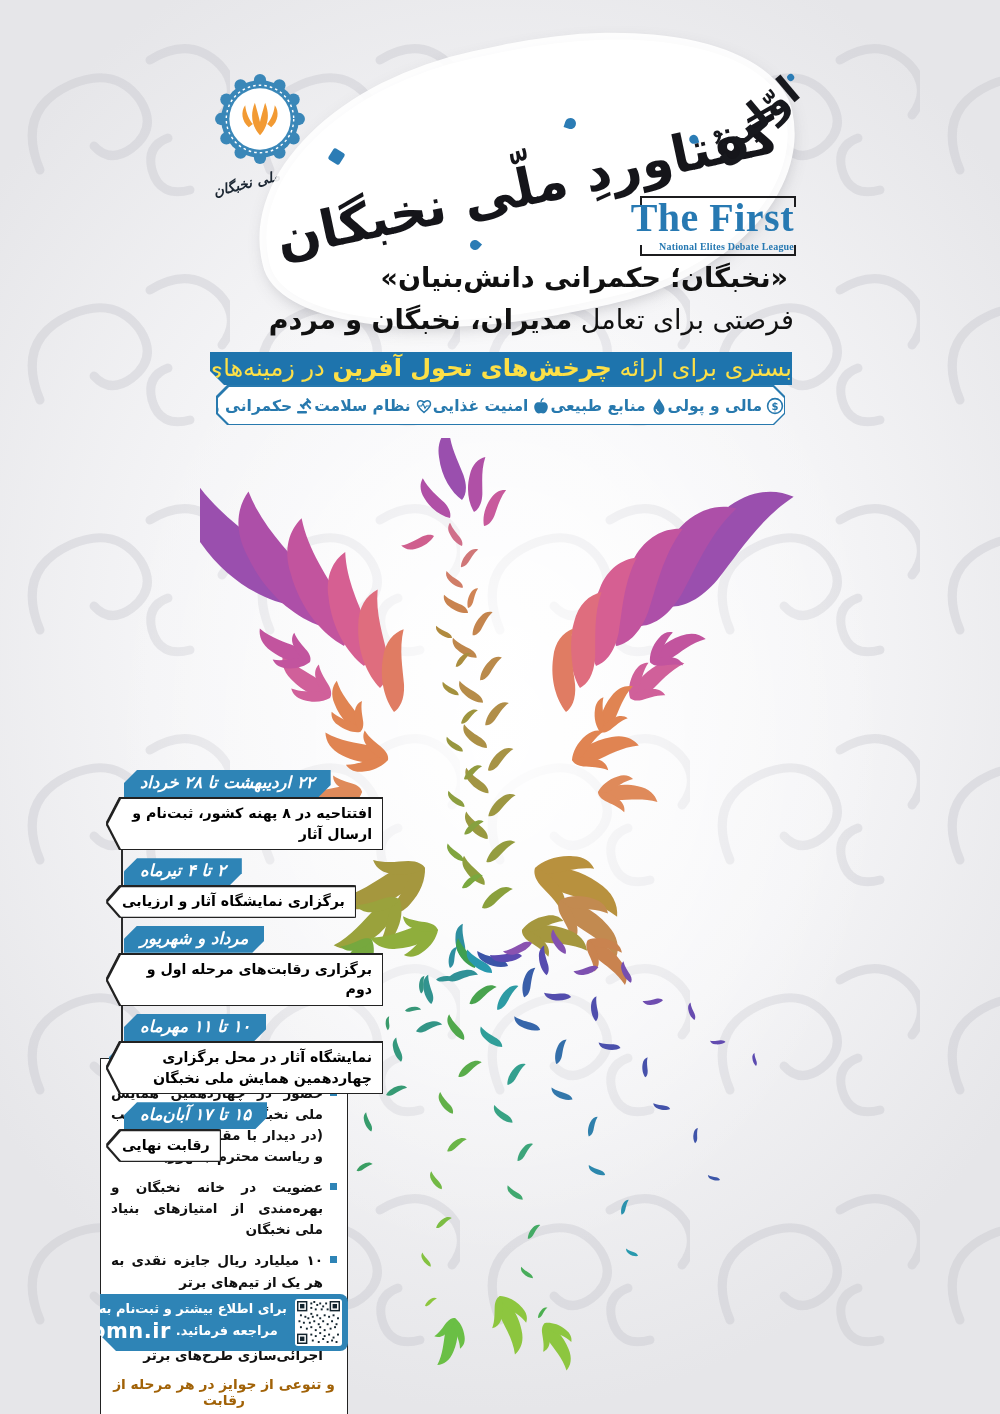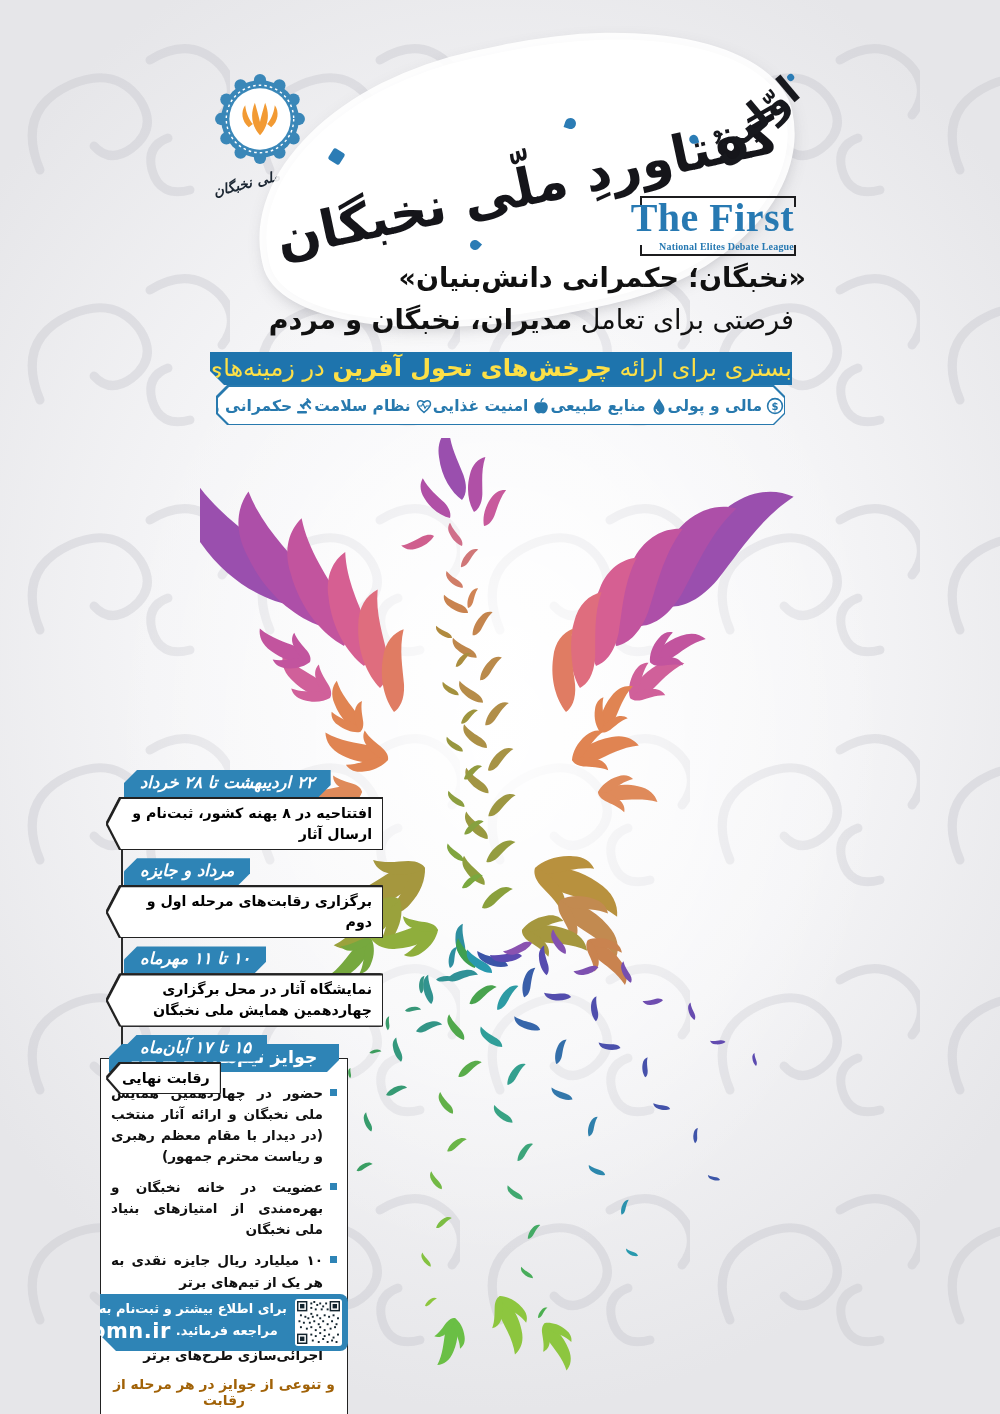--- a/index.html
+++ b/index.html
@@ -33,21 +33,21 @@
   .rule::before,.rule::after{content:"";position:absolute;width:2px;height:11px;background:#1c1c1e;}
   .rule-top{left:640px;top:196px;width:156px;}
   .rule-top::before{left:0;top:0;} .rule-top::after{right:0;top:0;}
   .rule-bottom{left:640px;top:254px;width:156px;}
   .rule-bottom::before{left:0;bottom:0;} .rule-bottom::after{right:0;bottom:0;}
   .title-en{position:absolute;left:500px;top:198px;width:294px;text-align:right;color:#2779b2;
     font-family:"Liberation Serif","DejaVu Serif",serif;line-height:1;}
   .title-en .l1{font-size:40px;font-weight:700;letter-spacing:.5px;}
   .title-en .l2{font-size:10px;font-weight:700;margin-top:4px;letter-spacing:.2px;}
   
-  .motto{position:absolute;left:412px;top:262px;width:394px;direction:rtl;text-align:left;
+  .motto{position:absolute;left:394px;top:262px;width:394px;direction:rtl;text-align:left;
     font-size:27px;font-weight:700;color:#111;white-space:nowrap;}
   .subtitle{position:absolute;left:330px;top:304px;width:464px;direction:rtl;text-align:left;
     font-size:27px;color:#111;white-space:nowrap;}
   .subtitle .p1{font-weight:400;} .subtitle .p2{font-weight:700;}
   
   .banner{position:absolute;left:210px;top:352px;width:582px;height:33px;background:#1e74ad;color:#fde047;
     direction:rtl;text-align:center;font-size:24px;line-height:33px;white-space:nowrap;
     clip-path:polygon(0 0,100% 0,100% 100%,14px 100%,0 calc(100% - 14px));}
   .banner .b2{font-weight:700;}
   .topics-outline{position:absolute;left:218px;top:387px;width:566px;height:37px;
@@ -389,21 +389,27 @@
   </div>
 
   <div class="timeline">
     <div class="t-item">
       <div class="t-head">۲۲ اردیبهشت تا ۲۸ خرداد</div>
       <div class="t-body-wrap">
           <div class="t-body">افتتاحیه در ۸ پهنه کشور، ثبت‌نام و ارسال آثار</div>
         </div>
     </div>
     <div class="t-item">
-      <div class="t-head">مرداد و جایزه</div>
+      <div class="t-head">۲ تا ۴ تیرماه</div>
+      <div class="t-body-wrap">
+          <div class="t-body">برگزاری نمایشگاه آثار و ارزیابی</div>
+        </div>
+    </div>
+    <div class="t-item">
+      <div class="t-head">مرداد و شهریور</div>
       <div class="t-body-wrap">
           <div class="t-body">برگزاری رقابت‌های مرحله اول و دوم</div>
         </div>
     </div>
     <div class="t-item">
       <div class="t-head">۱۰ تا ۱۱ مهرماه</div>
       <div class="t-body-wrap">
           <div class="t-body">نمایشگاه آثار در محل برگزاری چهاردهمین همایش ملی نخبگان</div>
         </div>
     </div>

